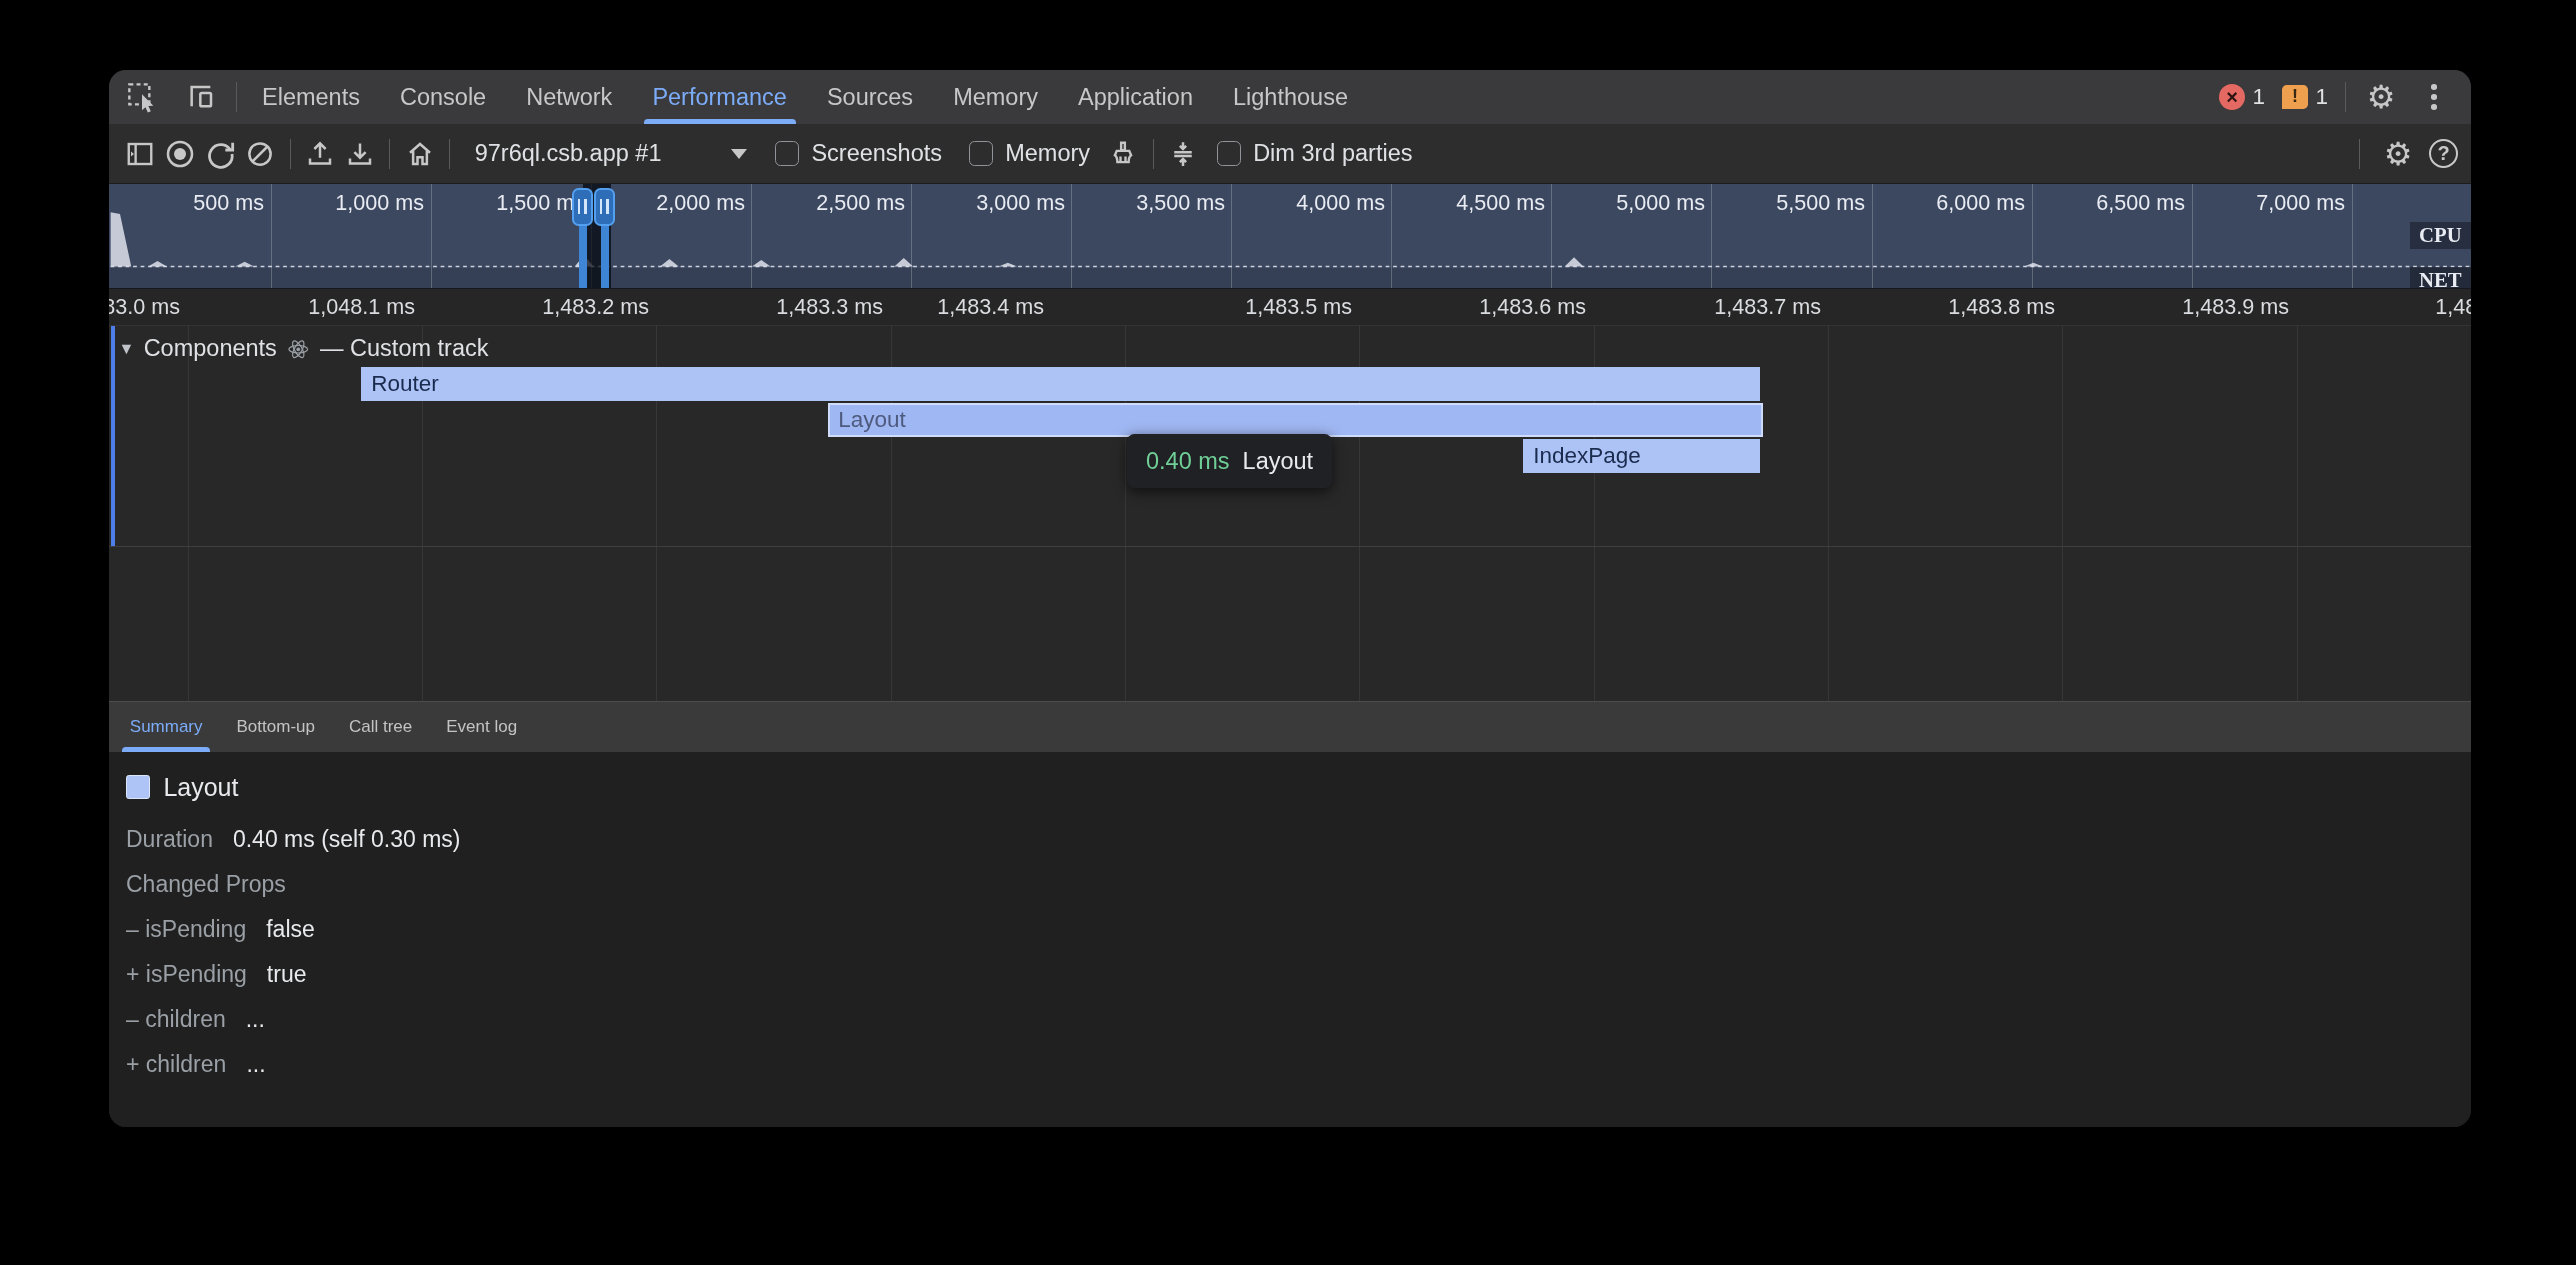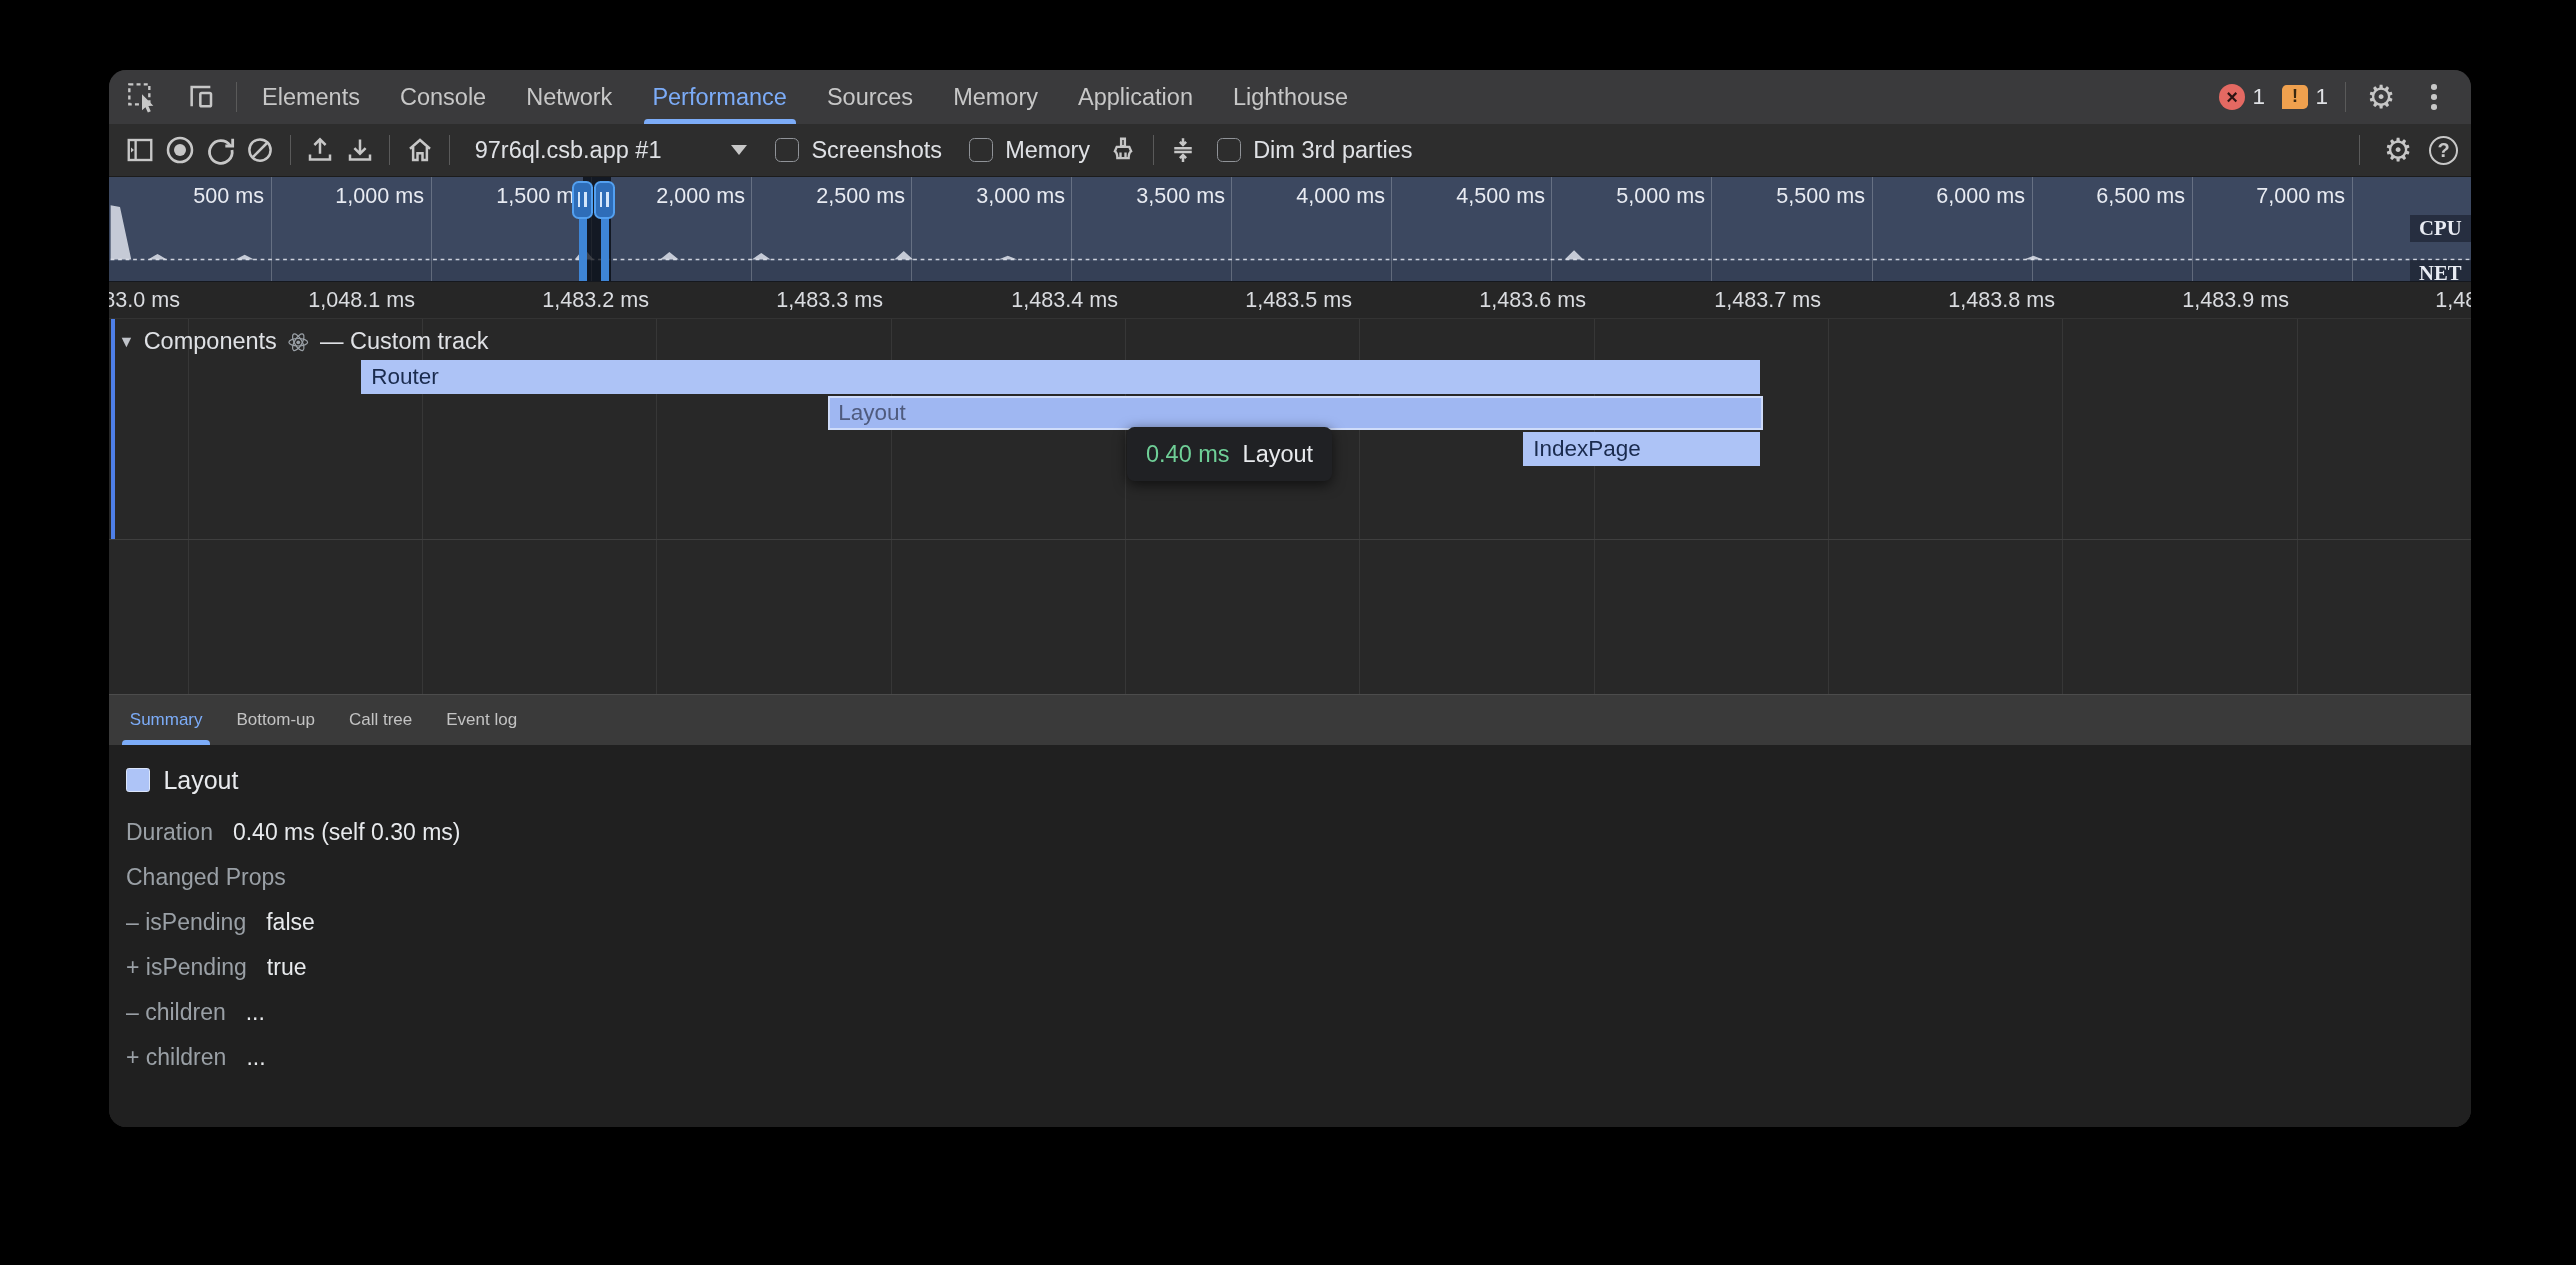--- a/index.html
+++ b/index.html
@@ -39,21 +39,21 @@
   .err-circle { width:26px; height:26px; border-radius:50%; background:#e46962; color:#2b1413;
                 font-size:20px; font-weight:bold; display:flex; align-items:center; justify-content:center; }
   .warn-bubble { width:26px; height:24.4px; border-radius:4.7px 4.7px 4.7px 0; background:#efa04e;
                  color:#3a2810; font-size:18px; font-weight:bold; display:flex; align-items:center;
                  justify-content:center; }
   .gear-glyph { font-size:32px; line-height:36px; color:#c7c7c7; }
   .kebab { display:flex; flex-direction:column; gap:4.7px; align-items:center; width:36px; }
   .kebab i { width:5.6px; height:5.6px; border-radius:50%; background:#c7c7c7; }
 
   
-  .toolbar { height:53px; background:#2d2d2d; border-bottom:0.9px solid #1c1c1c; display:flex;
+  .toolbar { height:60px; background:#2d2d2d; border-bottom:0.9px solid #1c1c1c; display:flex;
              align-items:center; padding:4px 13px; flex:none; color:#c7c7c7; gap:4px; }
   .toolbar .vsep { margin:0 7.5px; }
   .target-select { display:flex; align-items:center; gap:13px; font-size:23.5px; color:#dfe1e5;
                    padding:0 13px; }
   .caret-down { width:0; height:0; border-left:8.4px solid transparent; border-right:8.4px solid transparent;
                 border-top:10.3px solid #c7c7c7; margin-left:56px; }
   .checkbox { display:flex; align-items:center; gap:12.2px; font-size:23.5px; color:#dfe1e5;
               padding:0 11.3px; }
   .cb-box { width:24.4px; height:24.4px; border:1.9px solid #909398; border-radius:5.6px; background:transparent; }
   .toolbar-right { margin-left:auto; display:flex; align-items:center; gap:13px; }
@@ -323,21 +323,21 @@
       </div>
     <div class="corner-badge" style="top:38px;">CPU</div>
     <div class="corner-badge" style="top:83px;">NET</div>
   </div>
 
   <div class="ruler" id="ruler">
       <span class="ruler-tick" style="right: 2291px;">1,483.0 ms</span>
       <span class="ruler-tick" style="right: 2056px;">1,048.1 ms</span>
       <span class="ruler-tick" style="right: 1822px;">1,483.2 ms</span>
       <span class="ruler-tick" style="right: 1588px;">1,483.3 ms</span>
-      <span class="ruler-tick" style="right: 1353px;">1,483.4 ms</span>
+      <span class="ruler-tick" style="right: 1427px;">1,483.4 ms</span>
       <span class="ruler-tick" style="right: 1119px;">1,483.5 ms</span>
       <span class="ruler-tick" style="right: 885px;">1,483.6 ms</span>
       <span class="ruler-tick" style="right: 650px;">1,483.7 ms</span>
       <span class="ruler-tick" style="right: 416px;">1,483.8 ms</span>
       <span class="ruler-tick" style="right: 182px;">1,483.9 ms</span>
       <span class="ruler-tick" style="right: -53px;">1,484 ms</span>
     </div>
 
   <div class="flame" id="flame">
     <div id="f-grids">

